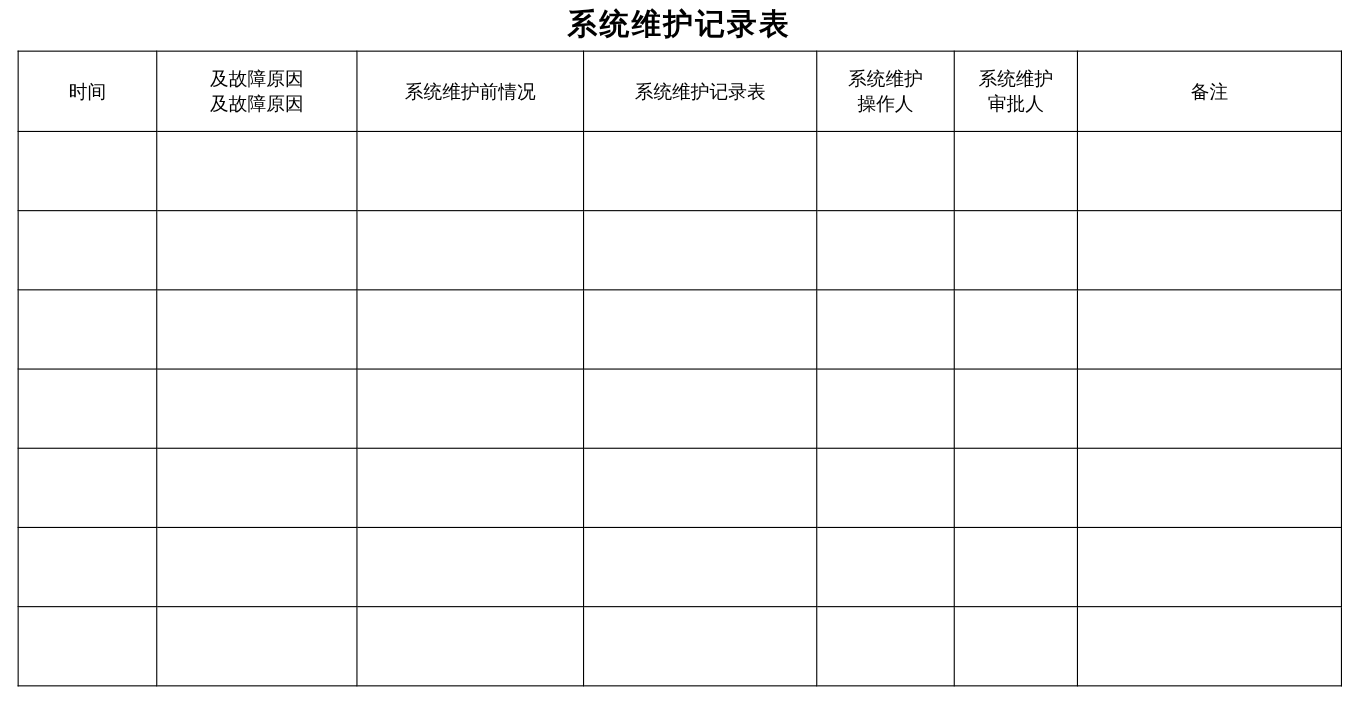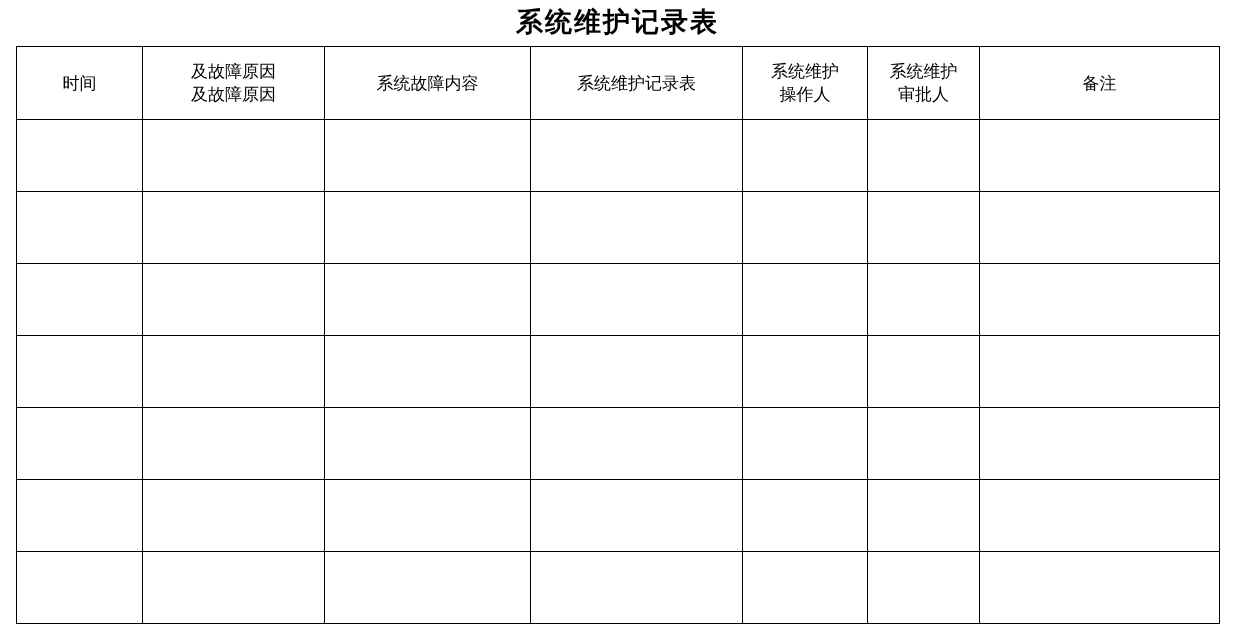--- a/index.html
+++ b/index.html
@@ -90,21 +90,21 @@
       <thead>
         <tr>
           <th>
             <span class="hdr-line">时间</span>
           </th>
           <th>
             <span class="hdr-line">及故障原因</span>
             <span class="hdr-line">及故障原因</span>
           </th>
           <th>
-            <span class="hdr-line">系统故障内容</span>
+            <span class="hdr-line">系统维护前情况</span>
           </th>
           <th>
             <span class="hdr-line">系统维护记录表</span>
           </th>
           <th>
             <span class="hdr-line">系统维护</span>
             <span class="hdr-line">操作人</span>
           </th>
           <th>
             <span class="hdr-line">系统维护</span>

